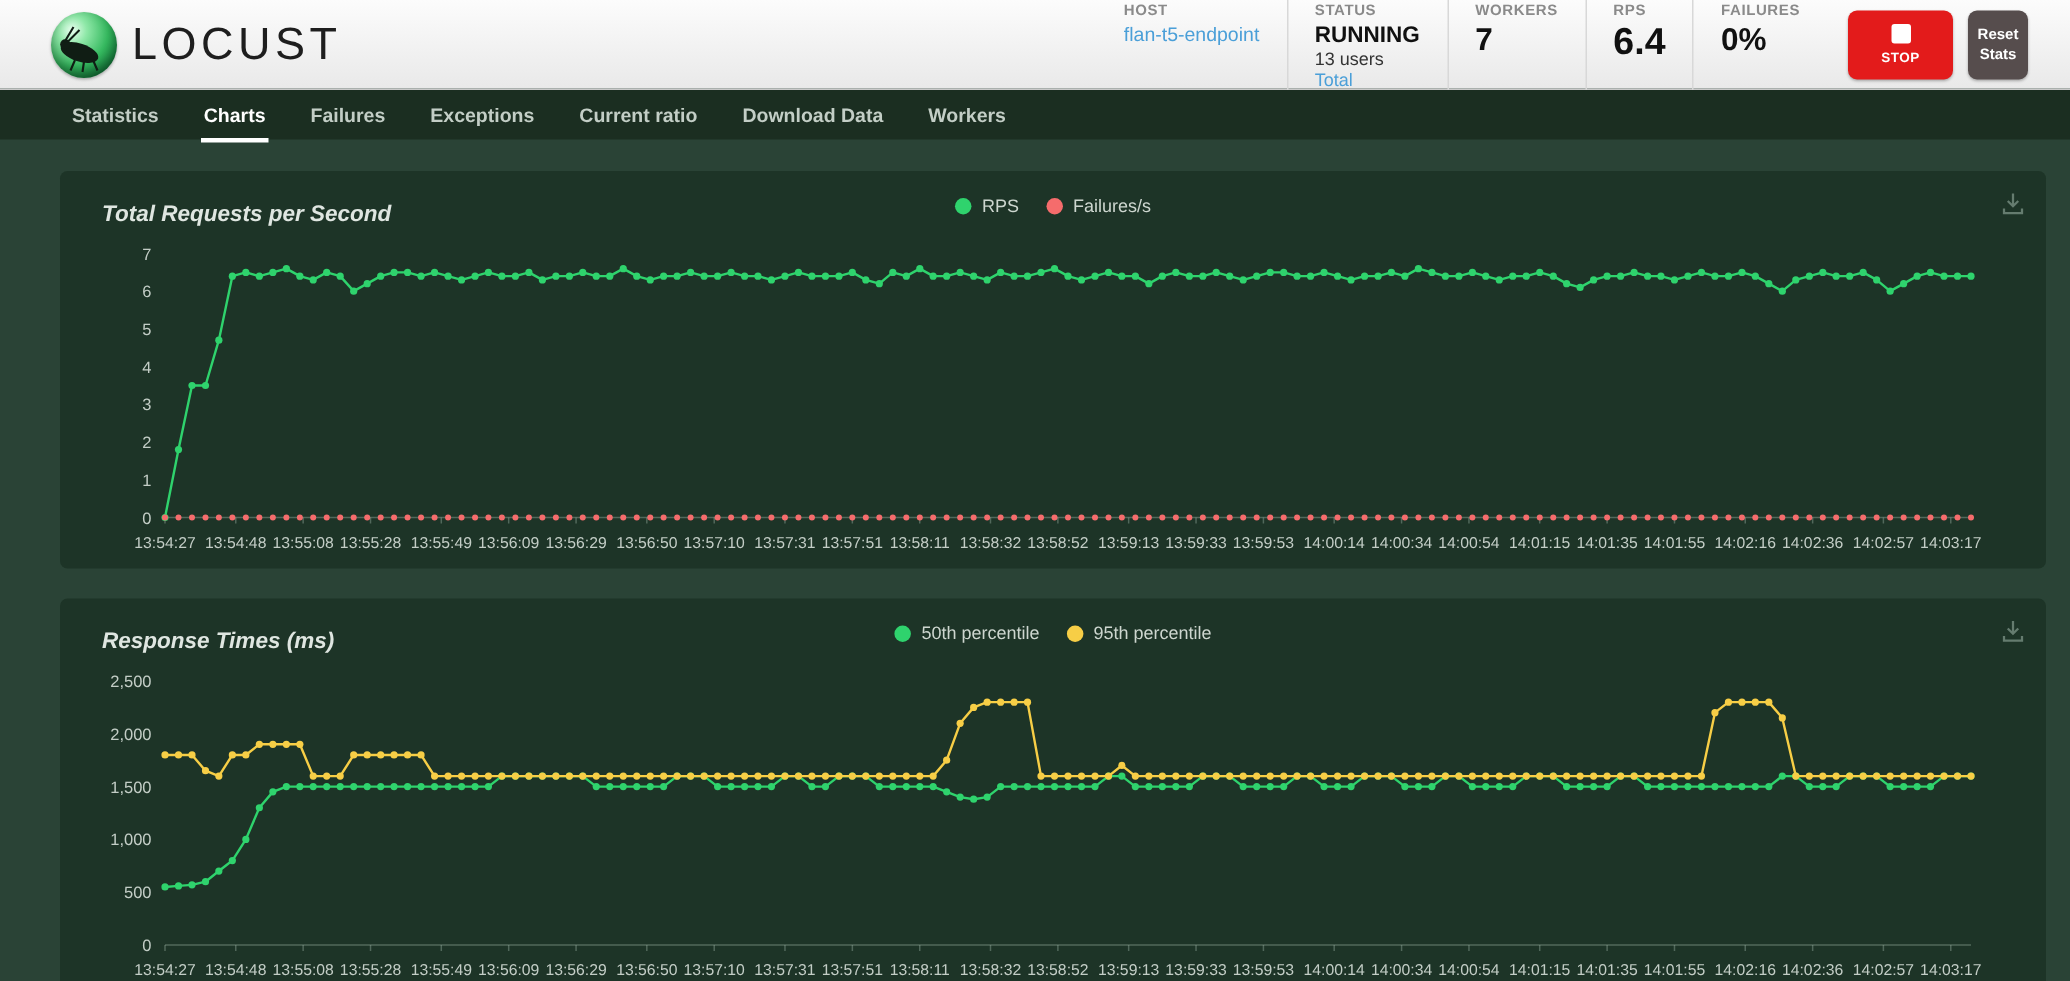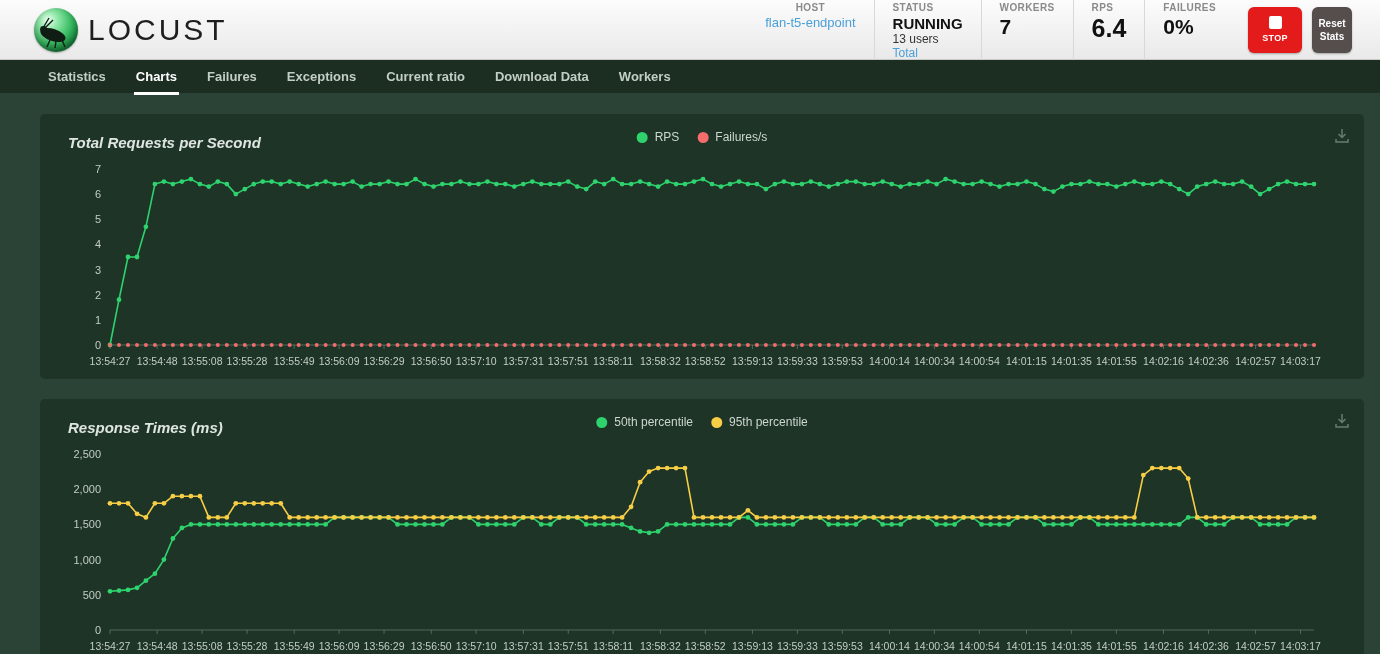--- a/index.html
+++ b/index.html
@@ -10,30 +10,30 @@
   .topbar { height:60px; background:linear-gradient(#fcfcfc,#e9e9e9); border-bottom:1px solid #c9c9c9;
             display:flex; align-items:center; padding:0 28px 0 34px; }
   .brand { display:flex; align-items:center; gap:10px; }
   .logo-ball { width:44px; height:44px; border-radius:50%; position:relative; flex:0 0 auto;
                background:radial-gradient(circle at 32% 28%, #eafff0 0%, #8fe8a8 22%, #35b95f 55%, #0c6e33 85%, #084d24 100%);
                box-shadow:inset 0 -4px 8px rgba(0,0,0,.35), 0 1px 2px rgba(0,0,0,.3); }
   .logo-bug { position:absolute; left:2px; top:8px; }
   .wordmark { font-size:30px; font-weight:300; letter-spacing:3px; color:#1e1e1e; }
   .top-stats { margin-left:auto; display:flex; align-items:stretch; }
   .stat { padding:0 18px; display:flex; flex-direction:column; justify-content:flex-start; border-left:1px solid #d8d8d8; min-height:52px; padding-top:2px; }
-  .stat:first-child { border-left:none;text-align:center; }
+  .stat:first-child { border-left:none; }
   .stat-label { font-size:10px; font-weight:700; color:#8a8a8a; letter-spacing:.4px; margin-bottom:2px; }
   .link { color:#4a9fd8; font-size:13px; text-decoration:none; cursor:pointer; }
   .stat-big { font-size:25px; font-weight:700; color:#111; line-height:1.05; }
   .stat-mid { font-size:21px; font-weight:700; color:#111; line-height:1.1; }
   .status-running { font-size:15px; font-weight:700; color:#111; }
   .status-users { font-size:12px; color:#333; }
   .edit-link { font-size:12px; }
   .btns { display:flex; gap:10px; align-items:center; margin-left:14px; }
-  .btn-stop { width:54px; height:46px; background:#e31b1b; border:none; border-radius:6px; cursor:pointer;
+  .btn-stop { width:70px; height:46px; background:#e31b1b; border:none; border-radius:6px; cursor:pointer;
               display:flex; flex-direction:column; align-items:center; justify-content:center; gap:4px;
               box-shadow:0 1px 2px rgba(0,0,0,.3); }
   .stop-square { width:13px; height:13px; background:#fff; border-radius:2px; }
   .btn-stop span { color:#fff; font-size:9px; font-weight:700; letter-spacing:.3px; }
   .btn-reset { width:40px; height:46px; background:#564d4d; border:none; border-radius:6px; cursor:pointer;
                color:#fff; font-size:10px; font-weight:700; line-height:1.3; box-shadow:0 1px 2px rgba(0,0,0,.3); }
 
   
   .nav { height:33px; background:#1b2e21; display:flex; align-items:flex-end; padding-left:48px; gap:30px; }
   .nav-tab { font-size:13px; font-weight:700; color:#c3cec6; cursor:pointer; position:relative; padding:8px 0 9px; }

